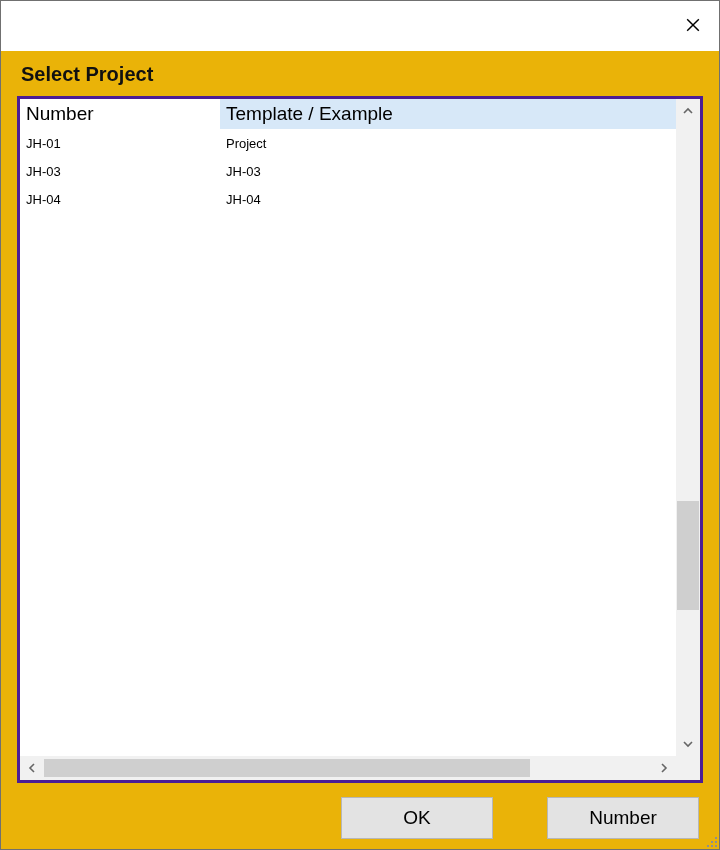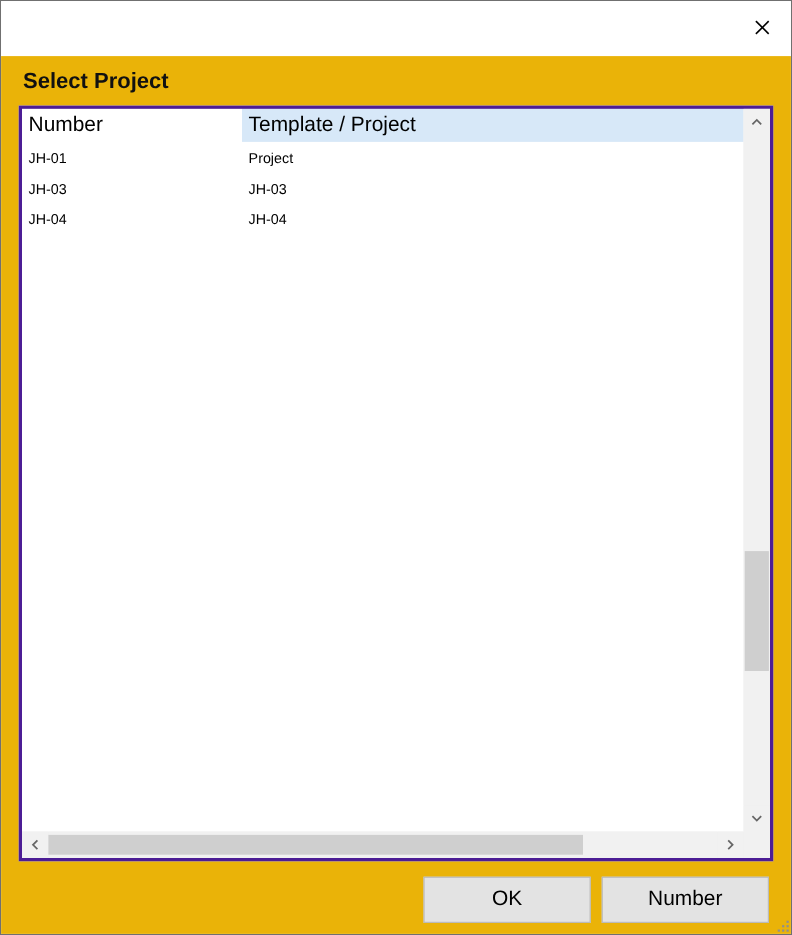--- a/index.html
+++ b/index.html
@@ -173,20 +173,21 @@
     width: 152px;
     height: 42px;
     background: #e3e3e3;
     border: 1px solid #b7b7b7;
     font-size: 19px;
     color: #000;
     cursor: pointer;
     display: flex;
     align-items: center;
     justify-content: center;
+    margin-left: 44px;
   }
 
   .resize-grip {
     position: absolute;
     right: 2px; bottom: 2px;
     width: 16px; height: 16px;
     pointer-events: none;
   }
   .resize-grip span {
     position: absolute;
@@ -210,21 +211,21 @@
 
   <div class="body-area">
 
     <div class="section-title">Select Project</div>
 
     <div class="table-outer">
       <div class="table-scroll-wrap">
         <div class="table-main">
           <div class="table-header">
             <div class="th col-number">Number</div>
-            <div class="th col-template">Template / Project</div>
+            <div class="th col-template">Template / Example</div>
           </div>
           <div class="table-body">
             <div class="row">
               <div class="td col-number">JH-01</div>
               <div class="td col-template">Project</div>
             </div>
             <div class="row">
               <div class="td col-number">JH-03</div>
               <div class="td col-template">JH-03</div>
             </div>

